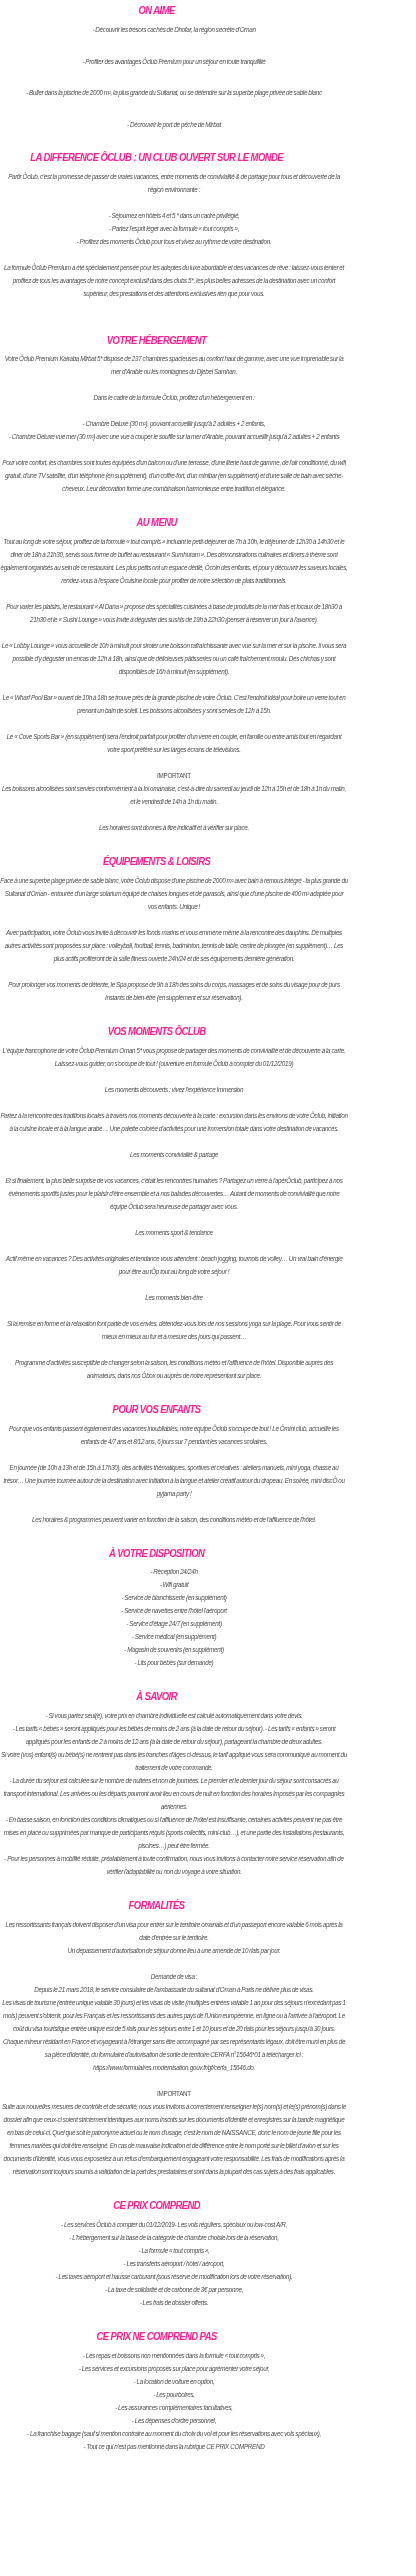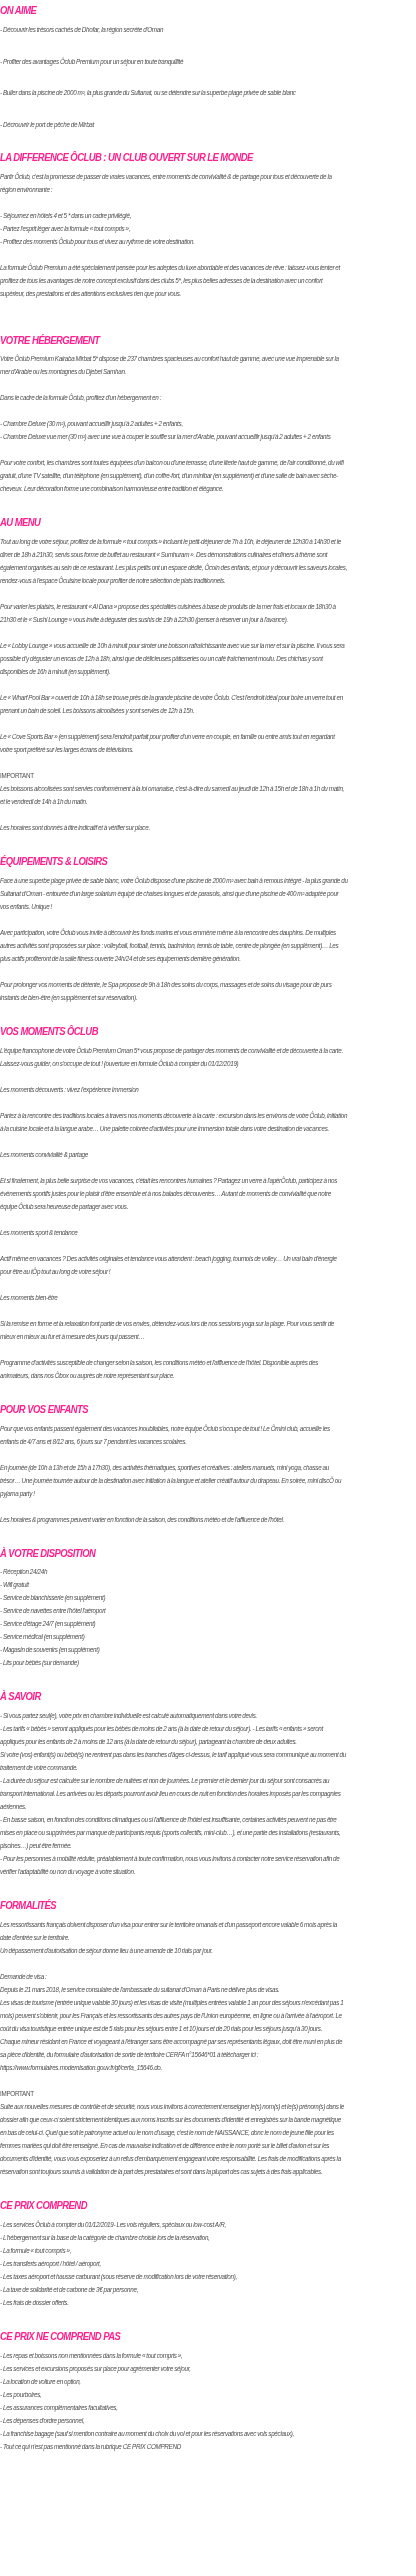--- a/index.html
+++ b/index.html
@@ -1,21 +1,21 @@
 <!DOCTYPE html>
 <html style="font-size:8.8px"><head>
 <meta charset="utf-8">
 <style>
   html, body { margin: 0; padding: 0; background: #ffffff; }
   body {
     width: 417px;
     font-family: "Liberation Sans", "DejaVu Sans", sans-serif;
     color: #4a4a4a;
   }
-  .page { padding: 3.3px 0 11px 0; width: 348px; }
+  .page { padding: 3.3px 0 11px 0; width: 348px; text-align: center; }
   .section { margin: 0; }
   .section-title {
     font-family: "Liberation Sans", sans-serif;
     font-style: italic;
     font-weight: bold;
     color: #ff1f8e;
     font-size: 10.5px;
     line-height: 14.3px;
     margin: 0 0 5.5px 0;
     letter-spacing: -0.6px;

